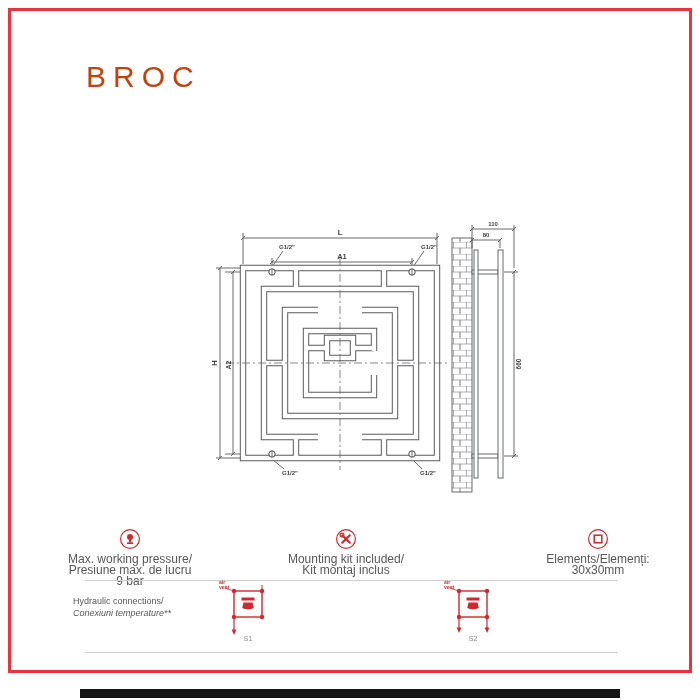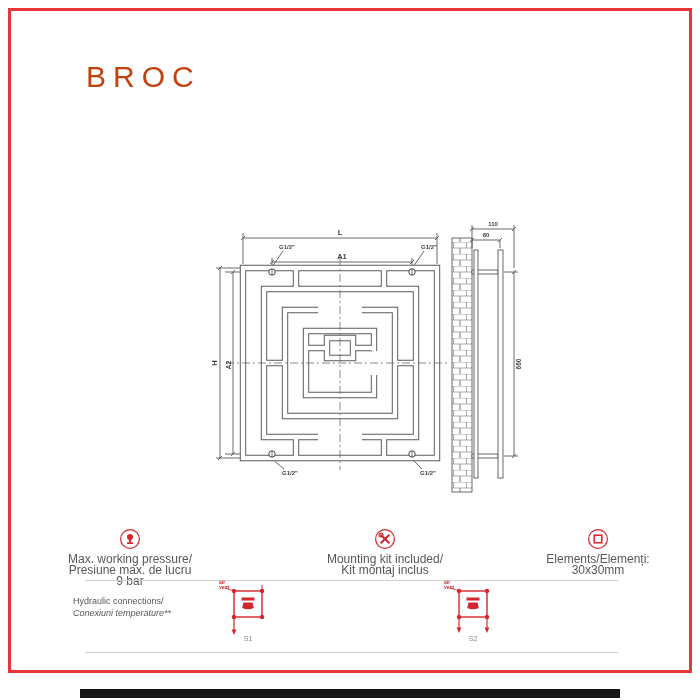--- a/index.html
+++ b/index.html
@@ -137,21 +137,21 @@
           <circle cx="12" cy="10" r="3"></circle>
           <rect x="10.9" y="11.5" width="2.2" height="3.6"></rect>
           <rect x="9" y="15.2" width="6" height="1.7" rx="0.5"></rect>
         </g>
     </svg>
     <div class="l1">Max. working pressure/</div>
     <div class="l1"><span class="ro">Presiune max. de lucru</span> <span>9 bar</span></div>
   </div>
 
 
-  <div class="spec abs" style="left:385px;">
+  <div class="spec abs" style="left:346px;">
     <svg class="icon" width="24" height="24" viewBox="0 0 24 24">
       <circle cx="12" cy="12" r="9.4" fill="none" stroke="#d4262c" stroke-width="1.2"></circle>
       <g stroke="#d4262c" stroke-width="2" stroke-linecap="round">
           <path d="M8.2 8.2 L15.8 15.8"></path>
           <path d="M15.8 8.2 L8.2 15.8"></path>
         </g>
       <circle cx="8" cy="8" r="1.9" fill="none" stroke="#d4262c" stroke-width="1.2"></circle>
       <circle cx="12" cy="12" r="1.5" fill="#d4262c"></circle>
     </svg>
     <div class="l1">Mounting kit included/</div>

